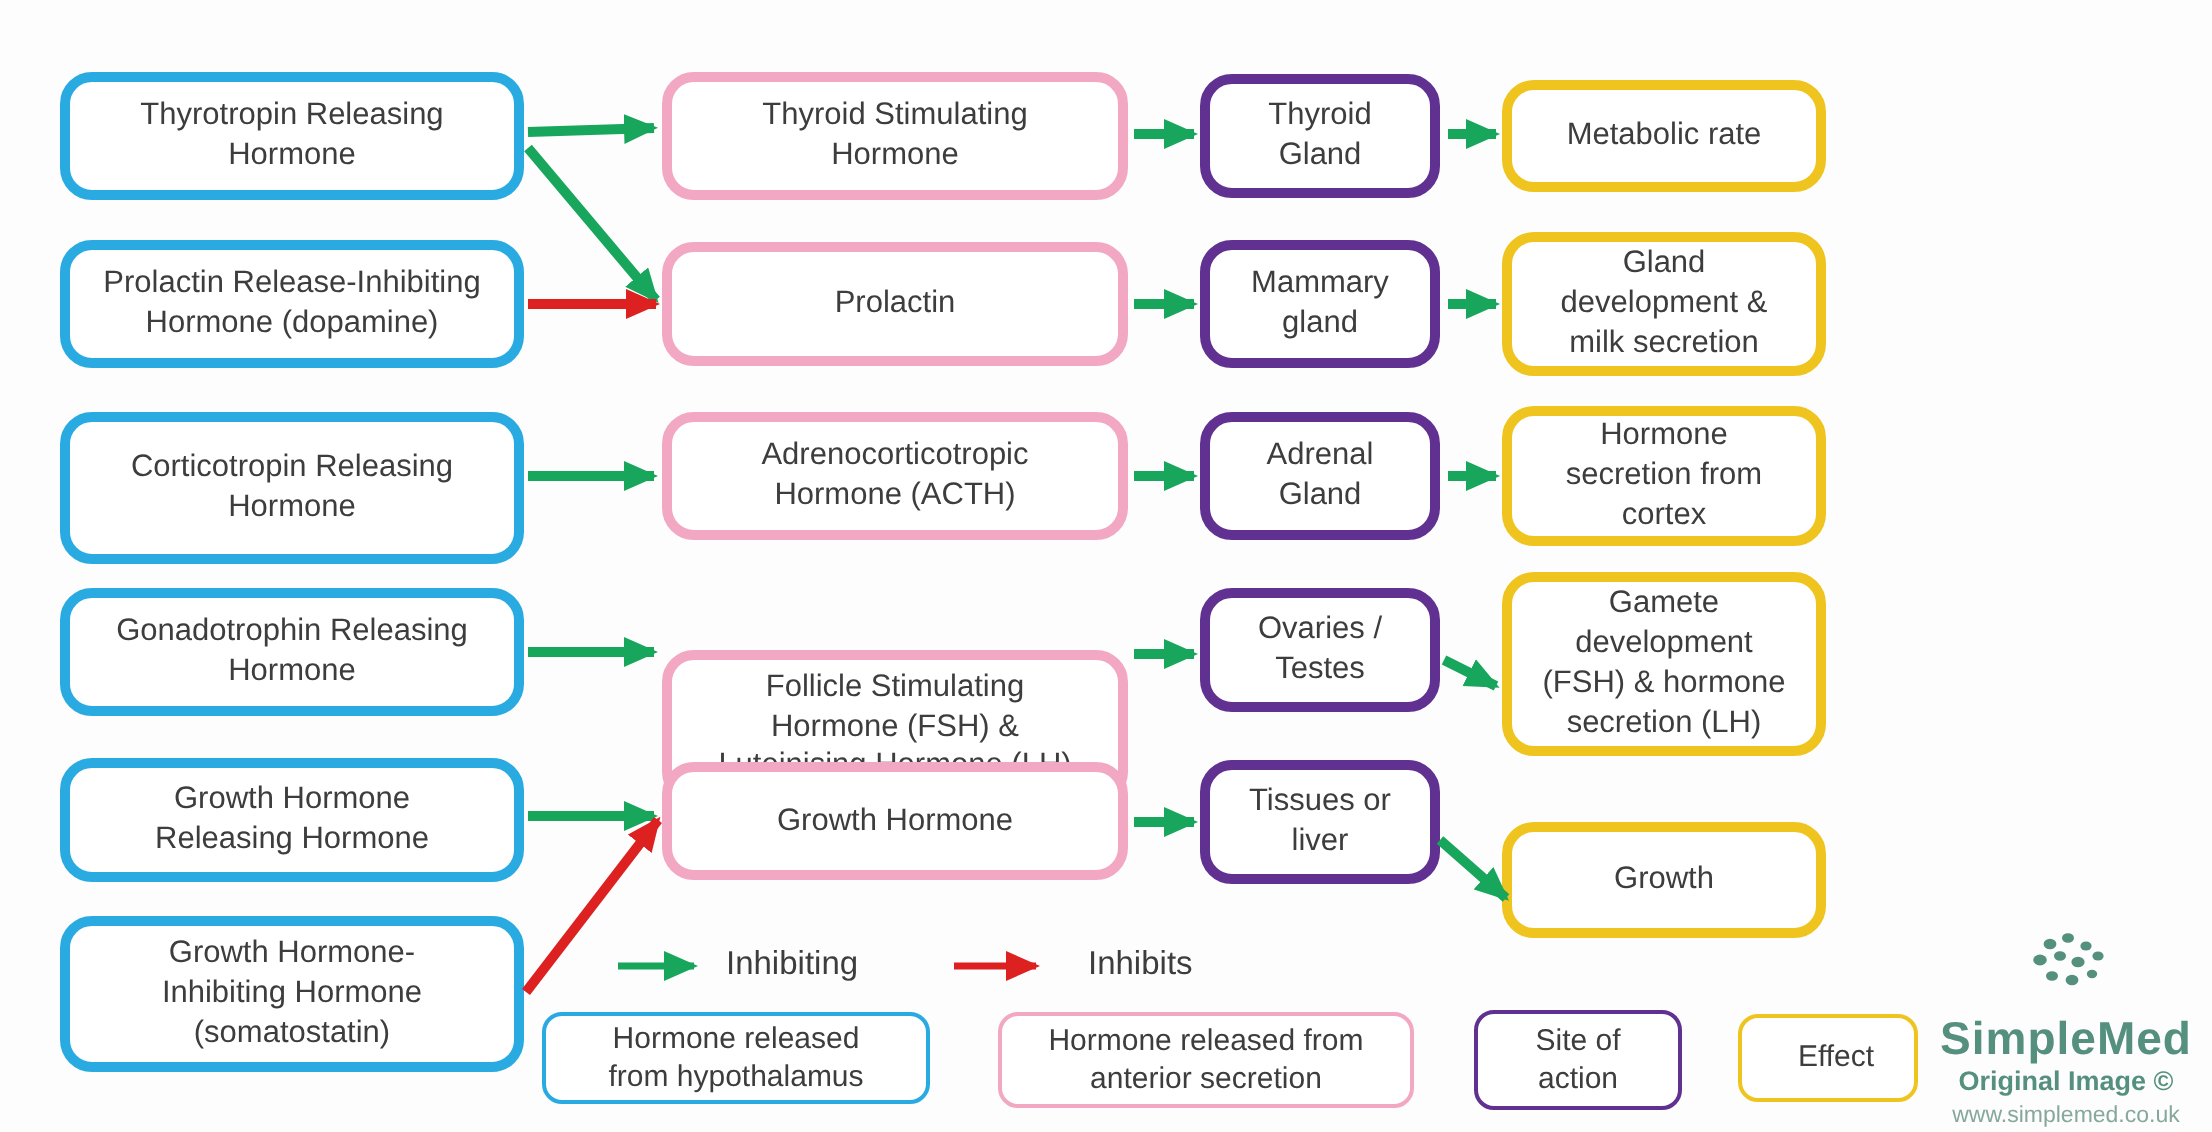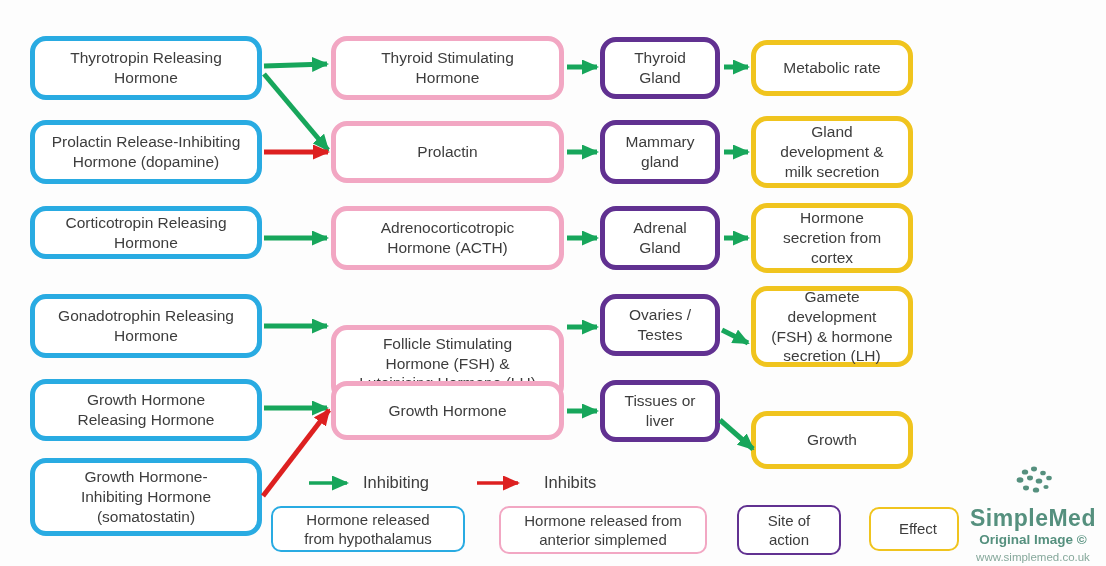--- a/index.html
+++ b/index.html
@@ -45,21 +45,21 @@
 </style>
 </head>
 <body>
 
 <div id="stage">
 
   <div class="box cyan" style="left:30px;top:36px;width:232px;height:64px;">Thyrotropin Releasing
 Hormone</div>
   <div class="box cyan" style="left:30px;top:120px;width:232px;height:64px;">Prolactin Release-Inhibiting
 Hormone (dopamine)</div>
-  <div class="box cyan" style="left:30px;top:206px;width:232px;height:53px;">Corticotropin Releasing
+  <div class="box cyan" style="left:30px;top:206px;width:232px;height:76px;">Corticotropin Releasing
 Hormone</div>
   <div class="box cyan" style="left:30px;top:294px;width:232px;height:64px;">Gonadotrophin Releasing
 Hormone</div>
   <div class="box cyan" style="left:30px;top:379px;width:232px;height:62px;">Growth Hormone
 Releasing Hormone</div>
   <div class="box cyan" style="left:30px;top:458px;width:232px;height:78px;">Growth Hormone-
 Inhibiting Hormone
 (somatostatin)</div>
 
   <div class="box pink" style="left:331px;top:36px;width:233px;height:64px;">Thyroid Stimulating
@@ -83,33 +83,33 @@
   <div class="box purple" style="left:600px;top:380px;width:120px;height:62px;">Tissues or
 liver</div>
 
   <div class="box yellow" style="left:751px;top:40px;width:162px;height:56px;">Metabolic rate</div>
   <div class="box yellow" style="left:751px;top:116px;width:162px;height:72px;">Gland
 development &amp;
 milk secretion</div>
   <div class="box yellow" style="left:751px;top:203px;width:162px;height:70px;">Hormone
 secretion from
 cortex</div>
-  <div class="box yellow" style="left:751px;top:286px;width:162px;height:81px;">Gamete
+  <div class="box yellow" style="left:751px;top:286px;width:162px;height:92px;">Gamete
 development
 (FSH) &amp; hormone
 secretion (LH)</div>
   <div class="box yellow" style="left:751px;top:411px;width:162px;height:58px;">Growth</div>
 
   <div class="legend-label" style="left:363px;top:473px;">Inhibiting</div>
   <div class="legend-label" style="left:544px;top:473px;">Inhibits</div>
 
   <div class="box cyan keybox" style="left:271px;top:506px;width:194px;height:46px;">Hormone released
 from hypothalamus</div>
   <div class="box pink keybox" style="left:499px;top:506px;width:208px;height:48px;">Hormone released from
-anterior simplemed</div>
+anterior secretion</div>
   <div class="box purple keybox" style="left:737px;top:505px;width:104px;height:50px;">Site of
 action</div>
   <div class="box yellow keybox" style="left:869px;top:507px;width:90px;height:44px;padding-left:16px;">Effect</div>
 
   <div id="brand">
     <svg width="66" height="38" viewBox="0 0 66 38">
       <g fill="#55907e">
         <ellipse cx="25" cy="8" rx="3.2" ry="2.6"></ellipse>
         <ellipse cx="34" cy="5" rx="3.0" ry="2.4"></ellipse>
         <ellipse cx="43" cy="9" rx="2.8" ry="2.3"></ellipse>

